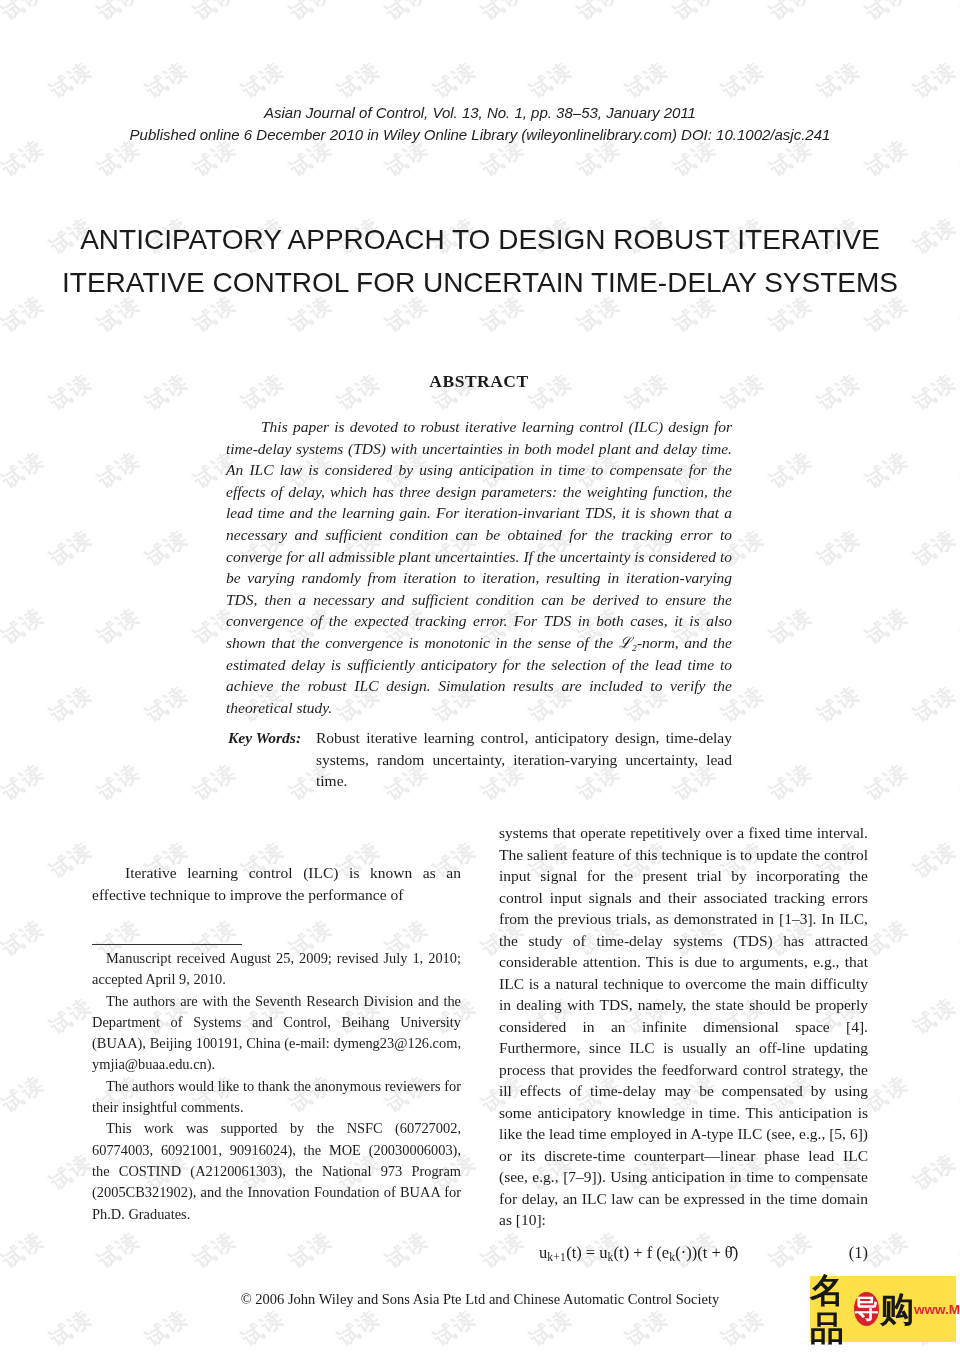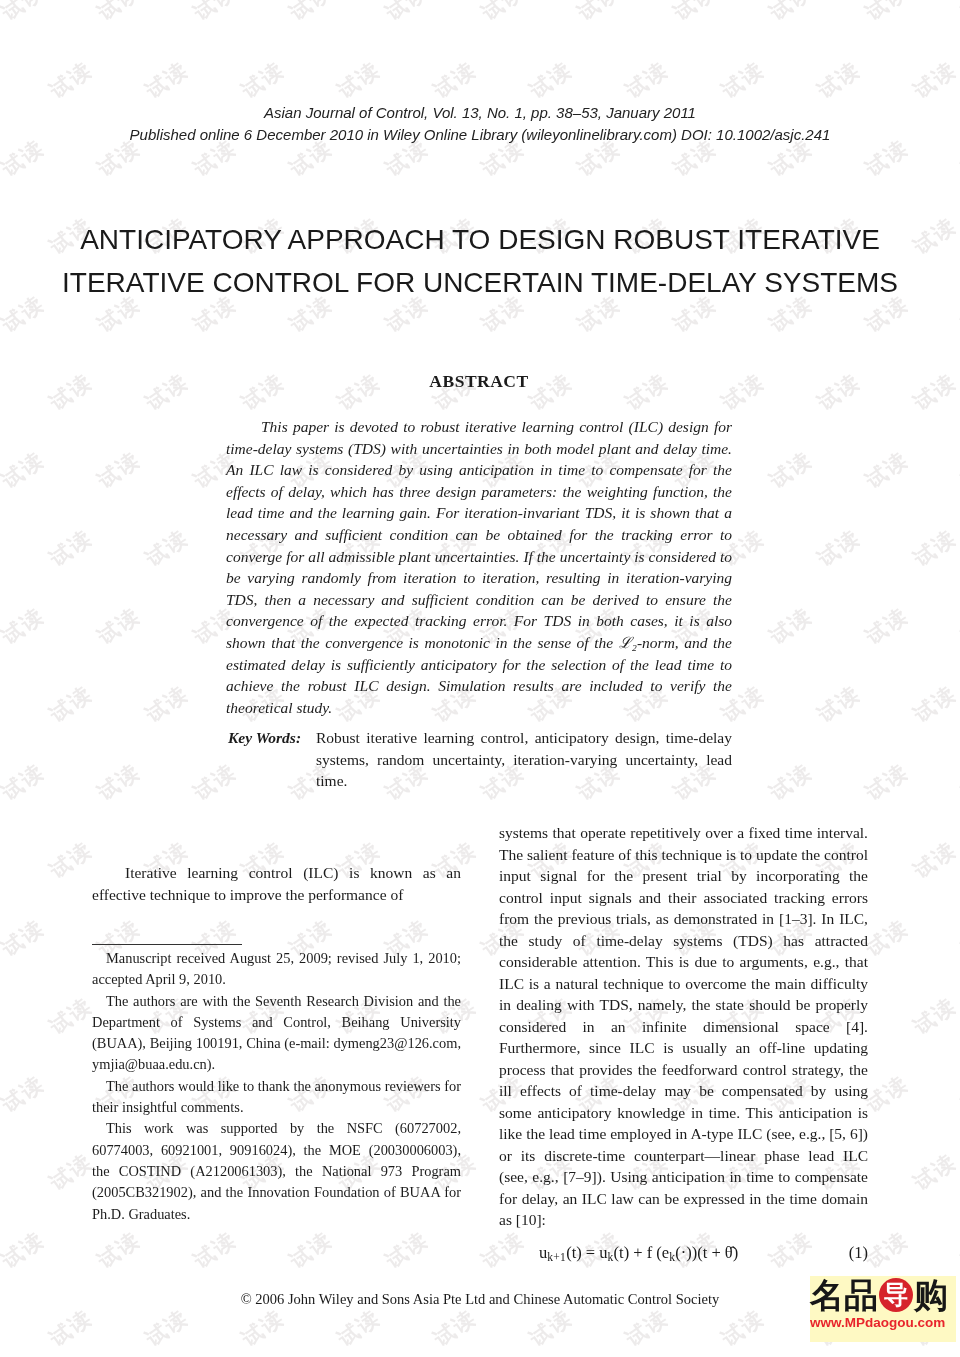--- a/index.html
+++ b/index.html
@@ -102,22 +102,22 @@
   #equation-row .eq-number{
     margin-left:auto;font-style:normal;
   }
   #footer-line{
     position:absolute;top:1291px;left:0;width:960px;text-align:center;
     font-size:14.5px;color:#1a1a1a;
   }
   
   #corner-logo{
     position:absolute;top:1276px;left:810px;width:146px;height:66px;
-    background:#fef9c3;z-index:2;
-    display:flex;flex-direction:column;align-items:flex-start;
+    background:#fde047;z-index:2;
+    display:flex;align-items:center;
   }
   #logo-chars{
     display:flex;align-items:center;gap:1px;
     font-family:"DejaVu Sans", sans-serif;
     font-weight:900;font-size:34px;color:#171717;line-height:38px;
   }
   #logo-circle{
     width:34px;height:34px;border-radius:50%;
     display:inline-flex;align-items:center;justify-content:center;
     color:#ffffff;font-size:25px;font-weight:900;

